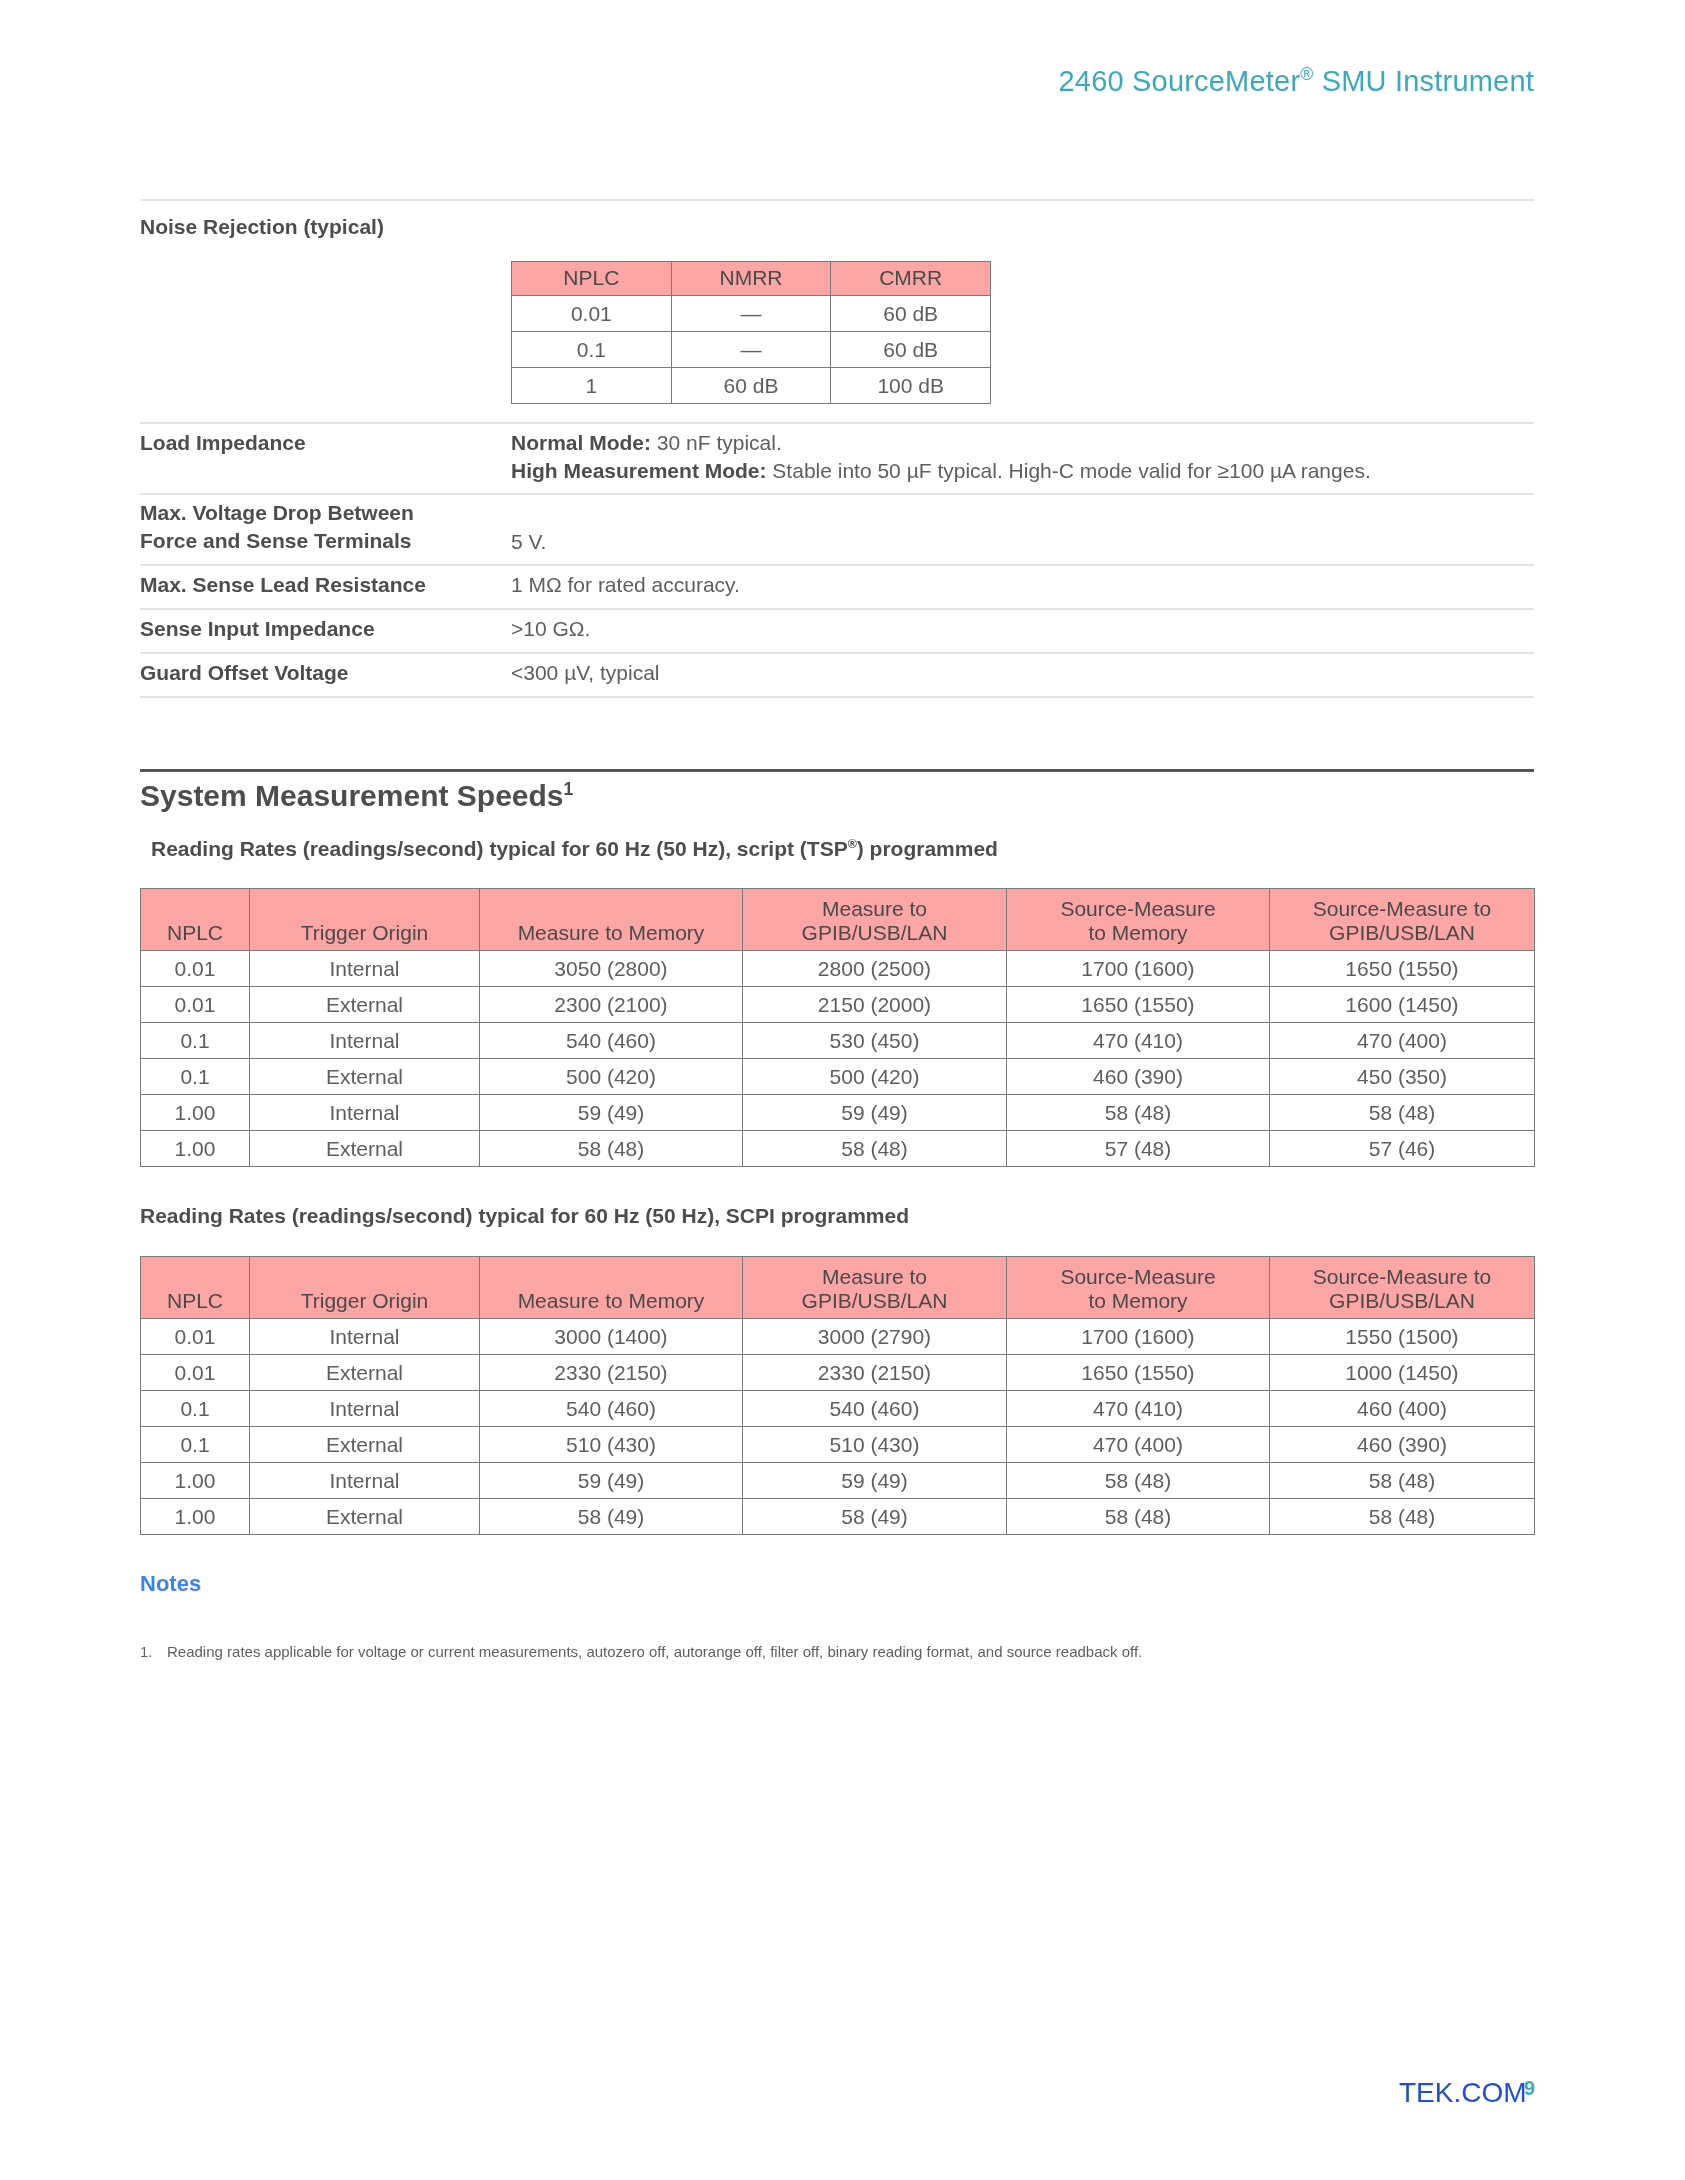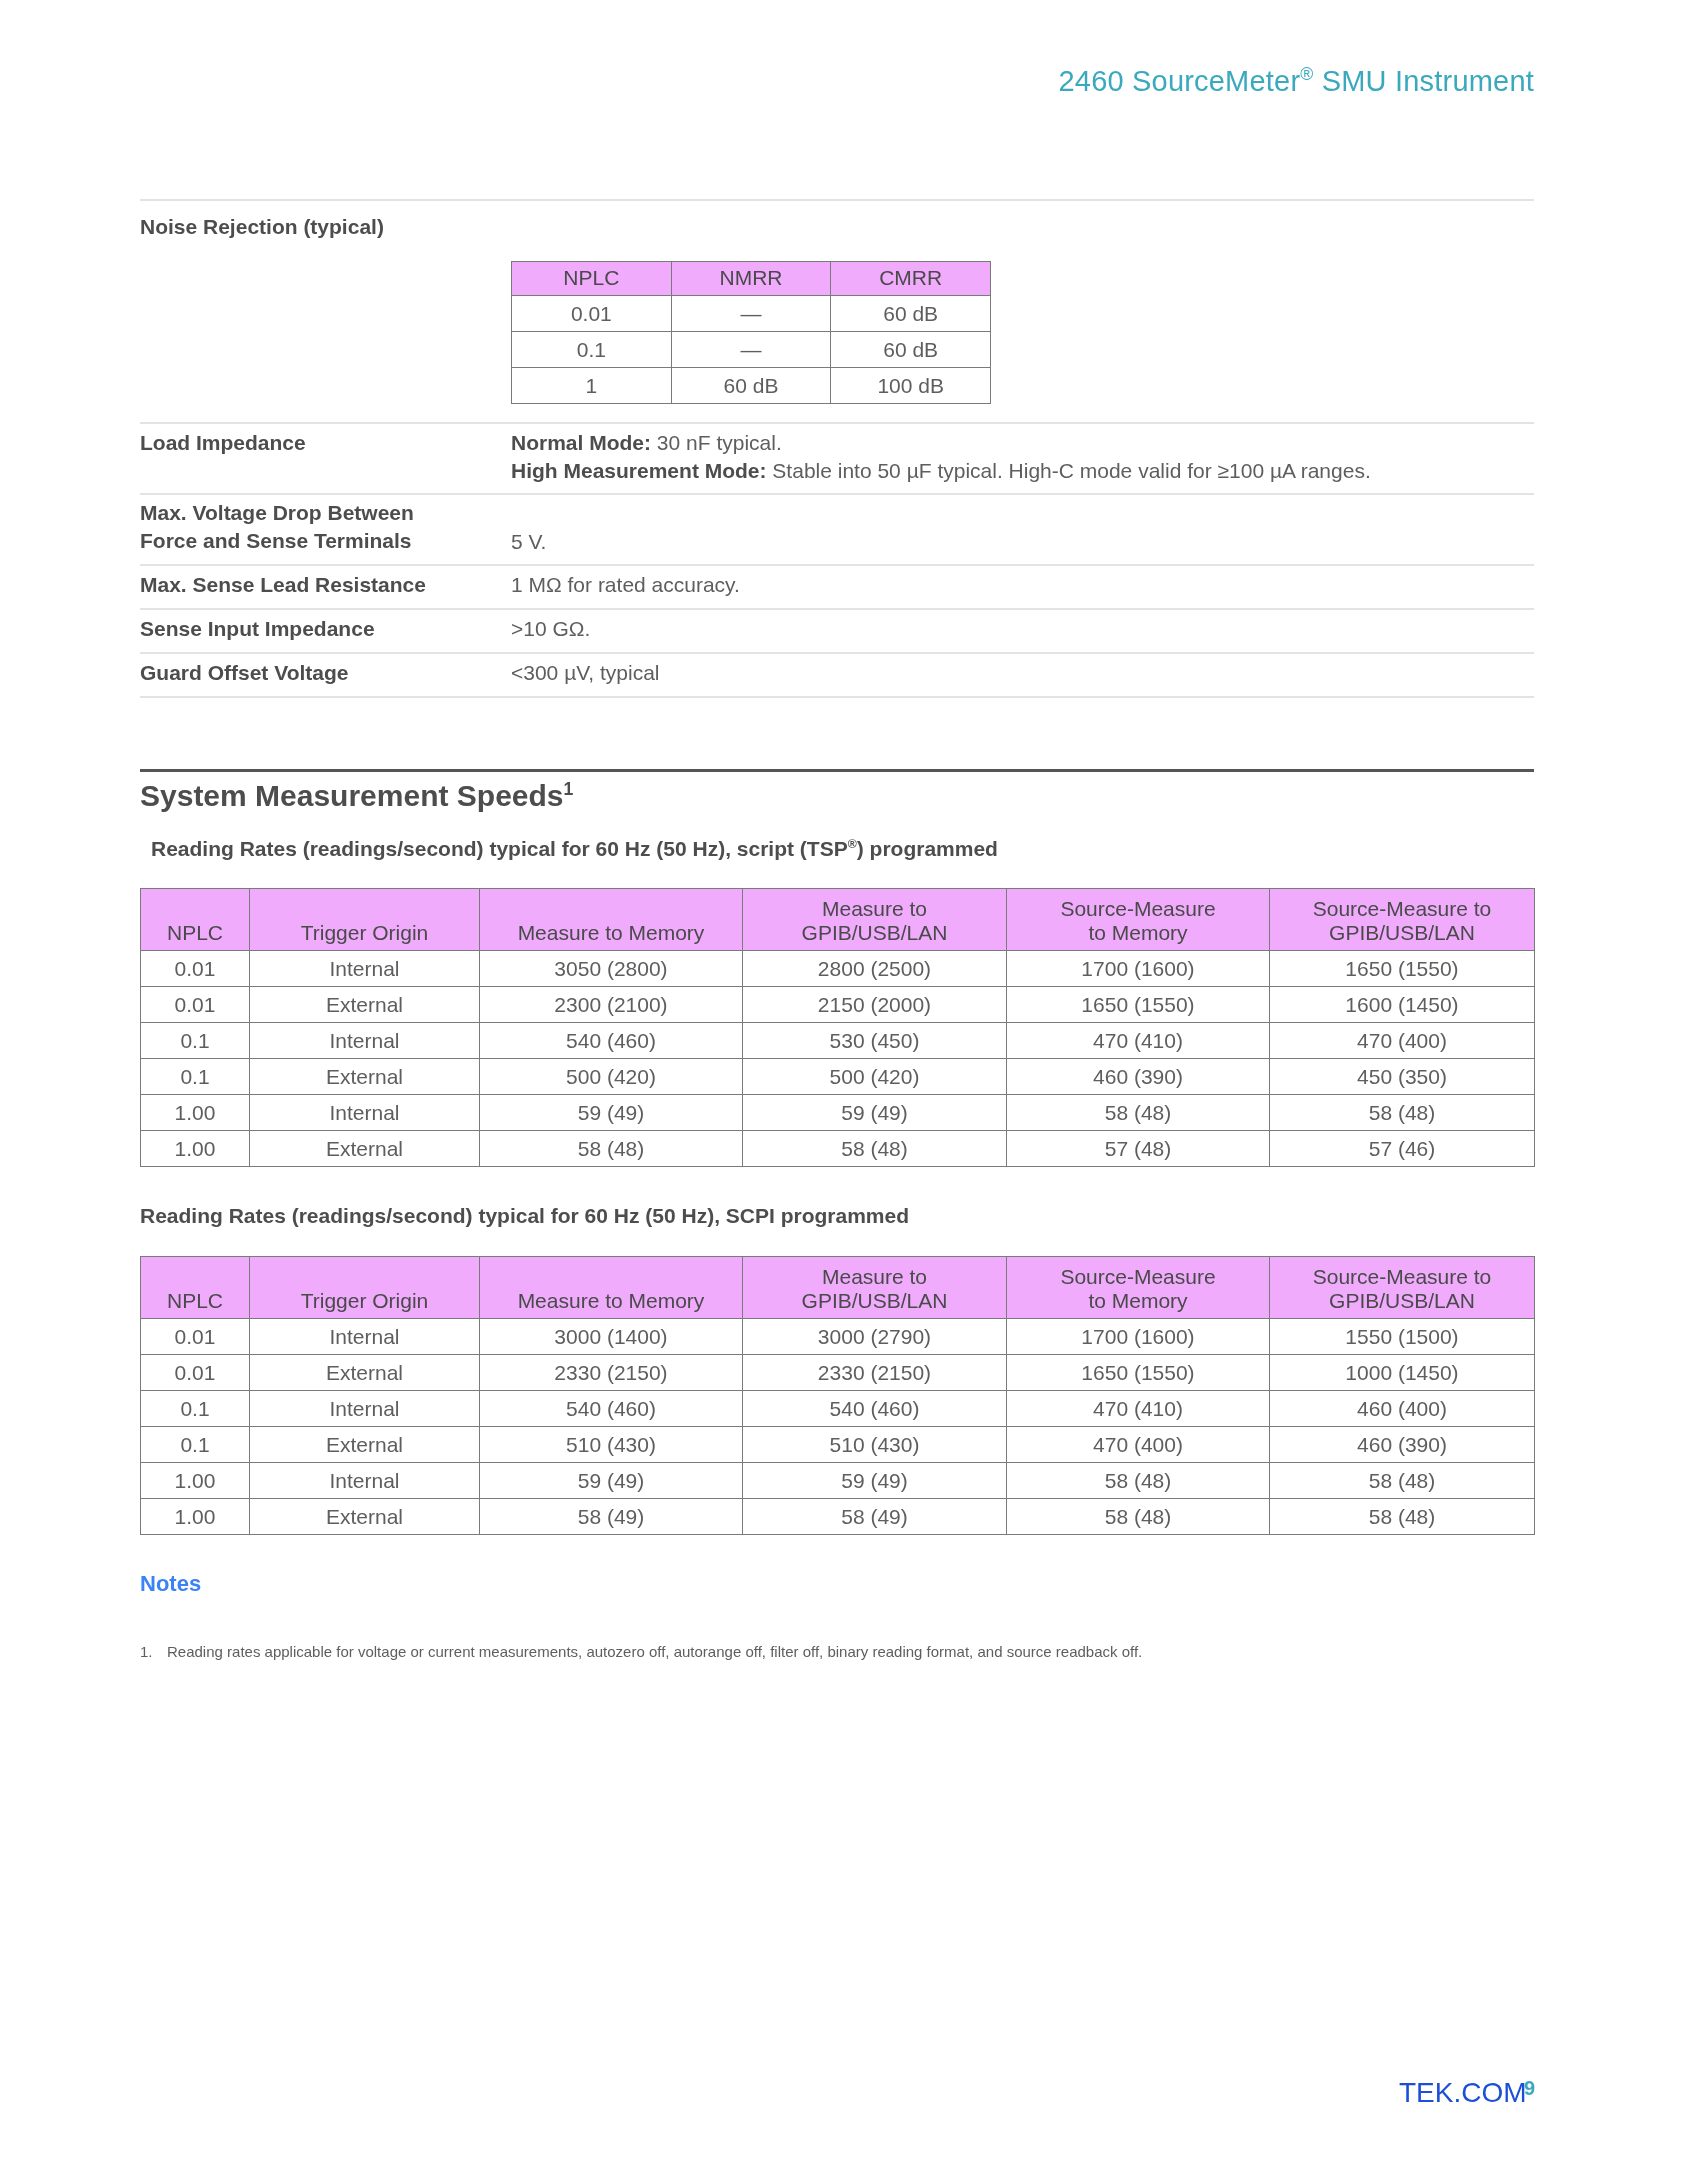--- a/index.html
+++ b/index.html
@@ -6,21 +6,21 @@
   body { width:1685px; height:2180px; position:relative; overflow:hidden;
          font-family:"Liberation Sans", sans-serif; color:#4a4a4a; }
   .doc-title { position:absolute; right:151px; top:65px; font-size:29px; color:#3aa9be; font-weight:normal; letter-spacing:0.2px; }
   .doc-title sup { font-size:17.6px; vertical-align:super; line-height:0; }
   .rule { position:absolute; left:140px; width:1394px; height:1.8px; background:#e3e3e3; }
   .rule.thick { height:2.6px; background:#555; }
   .label { position:absolute; left:140px; font-size:21px; font-weight:bold; color:#4d4d4d; line-height:28px; }
   .value { position:absolute; left:511px; font-size:21px; color:#5e5e5e; line-height:28px; }
   .value b { color:#4d4d4d; }
   table { border-collapse:collapse; position:absolute; font-size:21px; color:#5e5e5e; }
-  th { background:#f0abfc; font-weight:normal; color:#4a4a4a; border:1.3px solid #7a7a7a; text-align:center; vertical-align:bottom; padding:0 5.3px 3.5px 5.3px; line-height:24.6px; }
+  th { background:#fca5a5; font-weight:normal; color:#4a4a4a; border:1.3px solid #7a7a7a; text-align:center; vertical-align:bottom; padding:0 5.3px 3.5px 5.3px; line-height:24.6px; }
   td { border:1.3px solid #7a7a7a; text-align:center; height:35px; padding:0; line-height:35px; }
   .noise-table { left:511px; top:261px; width:480px; }
   .noise-table th { height:33px; vertical-align:middle; padding:0; }
   .noise-table td { width:33%; }
   .speed-table { left:140px; width:1395px; }
   .speed-table th { height:57px; }
   .h-section { position:absolute; left:140px; top:779px; font-size:30px; font-weight:bold; color:#4d4d4d; }
   .h-section sup { font-size:17.6px; vertical-align:super; line-height:0; }
   .h-sub { position:absolute; left:140px; font-size:21px; font-weight:bold; color:#4d4d4d; }
   .h-sub sup { font-size:12.3px; vertical-align:super; line-height:0; }

